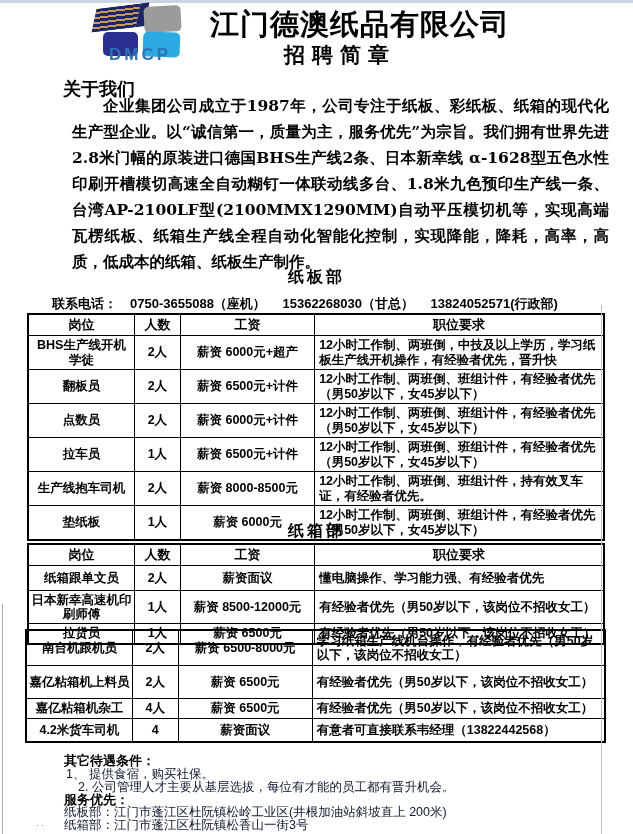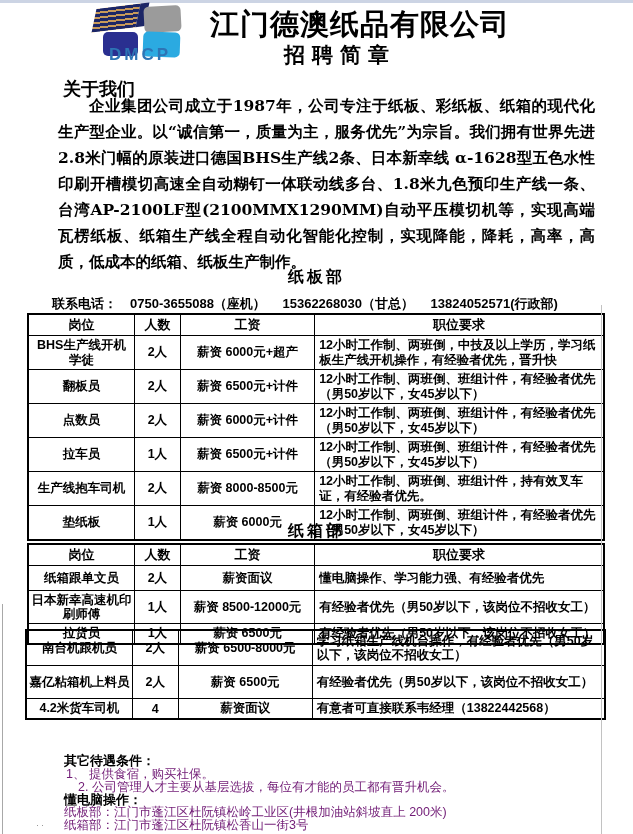--- a/index.html
+++ b/index.html
@@ -24,21 +24,21 @@
   .lg-cyan{left:55px;top:29px;width:37px;height:25px;background:#2baae1;transform:rotate(2deg);}
   .lg-text{position:absolute;left:0;top:42px;width:104px;text-align:center;
            font-size:17px;font-weight:bold;color:#2d74b5;letter-spacing:3px;}
 
   .company-name{left:195px;top:5px;width:330px;text-align:center;
                 font-size:29px;font-weight:bold;letter-spacing:1px;}
   .doc-title{left:240px;top:41px;width:200px;text-align:center;
              font-size:21px;font-weight:bold;letter-spacing:7px;}
 
   .about-h{left:63px;top:77px;font-size:18px;font-weight:bold;}
-  .about-body{left:58px;top:93px;width:537px;font-family:"DejaVu Serif","Liberation Serif",serif;
+  .about-body{left:72px;top:93px;width:537px;font-family:"DejaVu Serif","Liberation Serif",serif;
               font-size:15.5px;font-weight:bold;line-height:26px;text-align:justify;text-indent:2em;}
 
   .sec-title{left:0;width:633px;text-align:center;font-size:16px;font-weight:bold;letter-spacing:3px;}
   .sec-board{top:267px;}
   .sec-carton{top:521px;}
 
   .contact{font-size:13px;font-weight:bold;white-space:nowrap;}
   .contact1{left:36px;top:295px;padding-left:16px;}
   .contact2{left:70px;top:733px;}
 
@@ -57,21 +57,21 @@
   .t2a tr:nth-child(1) td{height:22px;}
   .t2a tr:nth-child(2) td{height:30px;line-height:14.5px;}
   .t2a tr:nth-child(3) td{height:15px;}
   .t2b{left:25px;top:629px;width:581px;}
   .t2b tr:nth-child(1) td{height:32px;line-height:14.5px;}
   .t2b tr:nth-child(2) td{height:30px;line-height:14.5px;}
   .t2b tr:nth-child(3) td{height:16px;}
   .t2b tr:nth-child(4) td{height:20px;}
 
   .foot-h{font-size:13px;font-weight:bold;}
-  .foot-t{font-size:12.5px;color:#701a75;}
+  .foot-t{font-size:12.5px;color:#0f172a;}
   .ben-h{left:64px;top:752px;}
   .ben-1{left:66px;top:766px;}
   .ben-2{left:66px;top:779px;margin-left:12px;}
   .addr-h{left:64px;top:791px;}
   .addr-1{left:64px;top:804px;}
   .addr-2{left:64px;top:817px;}
 </style>
 </head>
 <body>
 
@@ -186,34 +186,40 @@
           <td class="c2">薪资 6500-8000元</td>
           <td class="c3">学习纸箱生产线机台操作，有经验者优先（男50岁以下，该岗位不招收女工）</td>
         </tr>
         <tr>
           <td class="c0">嘉亿粘箱机上料员</td>
           <td class="c1">2人</td>
           <td class="c2">薪资 6500元</td>
           <td class="c3">有经验者优先（男50岁以下，该岗位不招收女工）</td>
         </tr>
         <tr>
+          <td class="c0">嘉亿粘箱机杂工</td>
+          <td class="c1">4人</td>
+          <td class="c2">薪资 6500元</td>
+          <td class="c3">有经验者优先（男50岁以下，该岗位不招收女工）</td>
+        </tr>
+        <tr>
           <td class="c0">4.2米货车司机</td>
           <td class="c1">4</td>
           <td class="c2">薪资面议</td>
           <td class="c3">有意者可直接联系韦经理（13822442568）</td>
         </tr>
       </tbody>
   </table>
 
 
   <div class="abs foot-h ben-h">其它待遇条件：</div>
   <div class="abs foot-t ben-1">1、 提供食宿，购买社保。</div>
   <div class="abs foot-t ben-2">2.  公司管理人才主要从基层选拔，每位有才能的员工都有晋升机会。</div>
 
-  <div class="abs foot-h addr-h">懂电脑操作：</div>
+  <div class="abs foot-h addr-h">服务优先：</div>
   <div class="abs foot-t addr-1">纸板部：江门市蓬江区杜阮镇松岭工业区(井根加油站斜坡直上 200米)</div>
   <div class="abs foot-t addr-2">纸箱部：江门市蓬江区杜阮镇松香山一街3号</div>
 
   <div class="abs edge-left"></div>
   <div class="abs edge-right"></div>
   <div class="abs stray">··</div>
 
 </div>
 
 </body></html>

